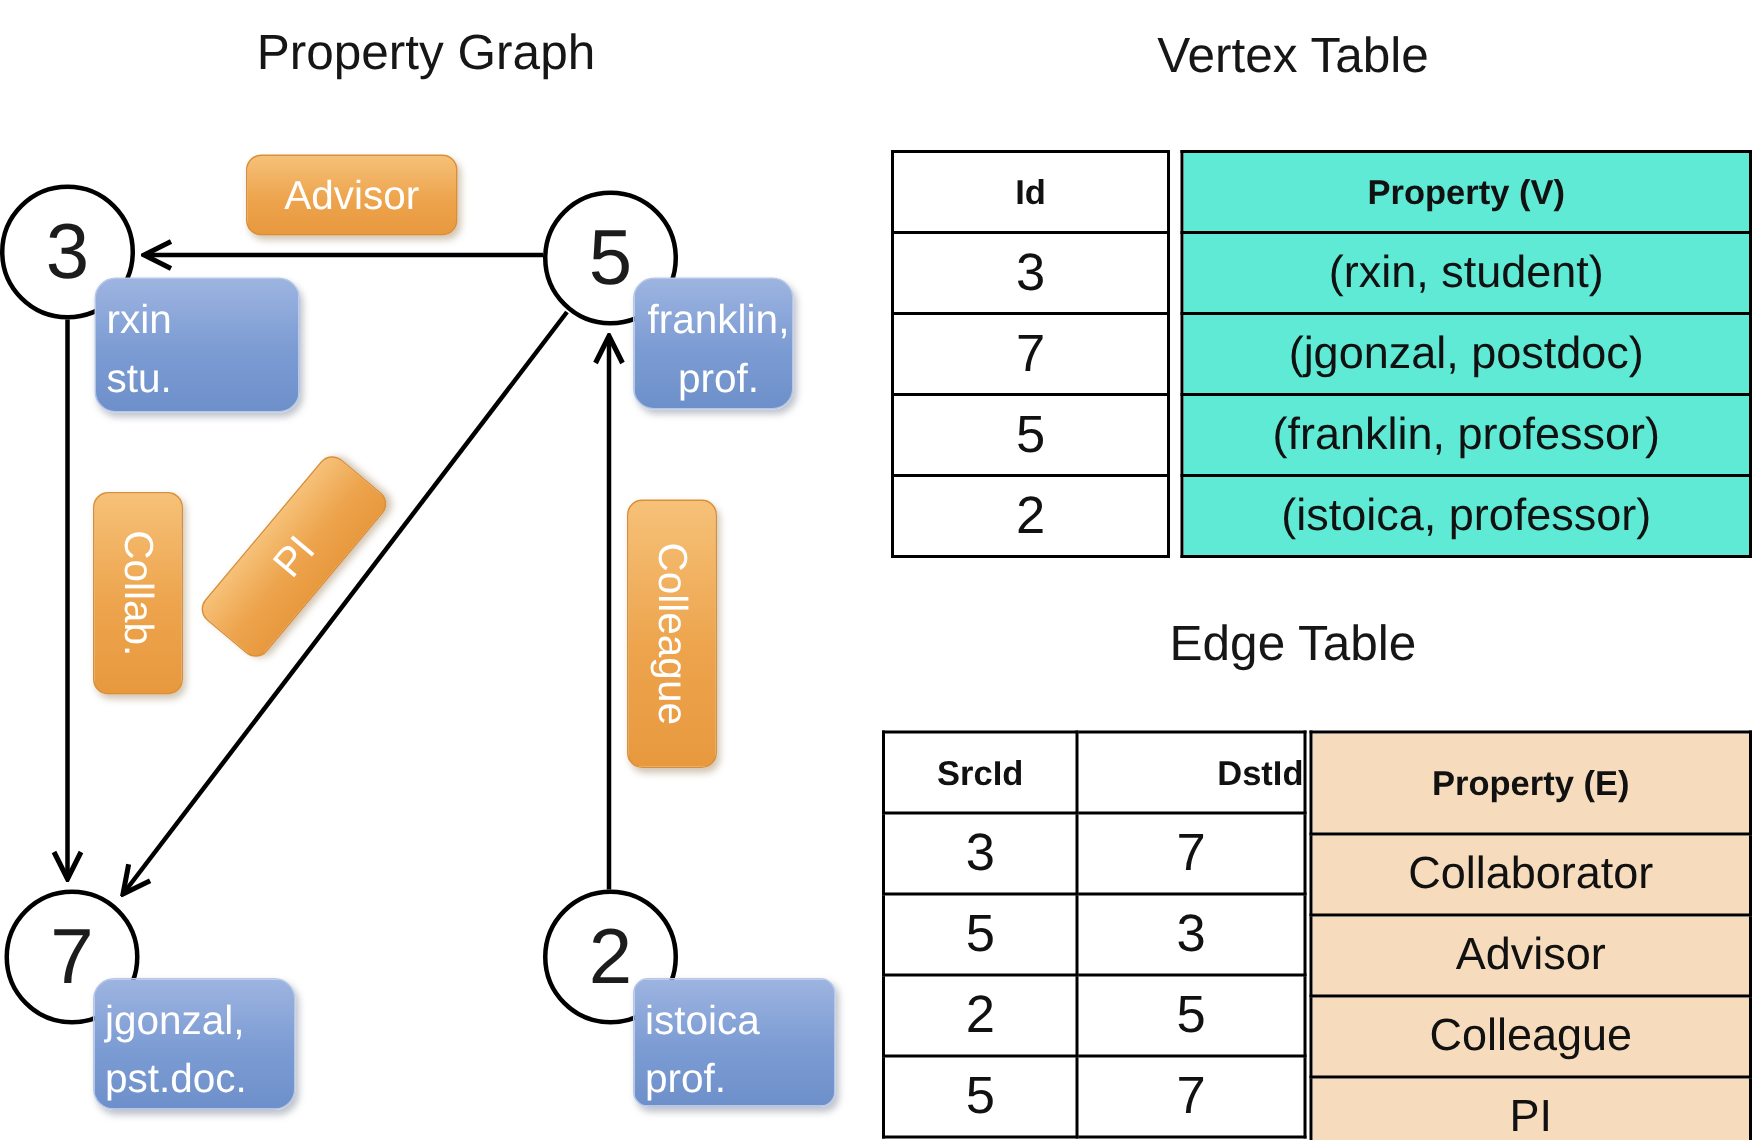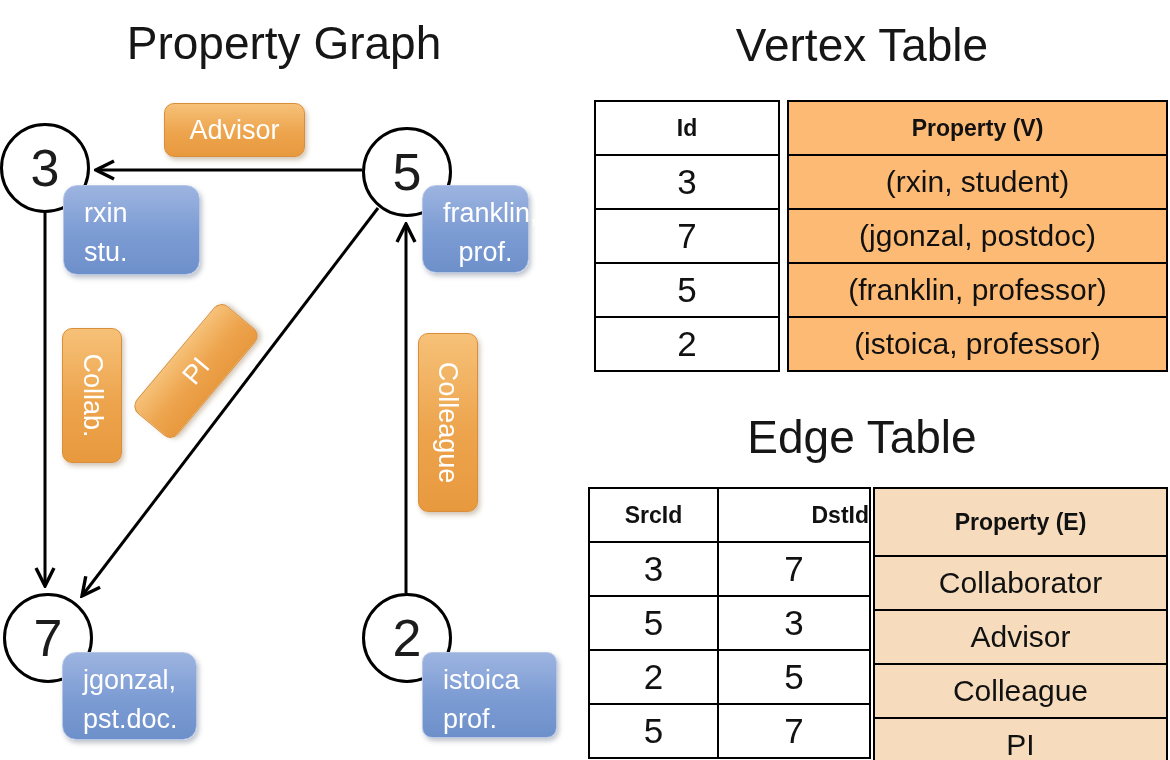--- a/index.html
+++ b/index.html
@@ -2,56 +2,56 @@
 <html><head>
 <meta charset="utf-8">
 <style>
   html,body{margin:0;padding:0;background:#fff;}
   #canvas{
     position:relative;width:1170px;height:760px;background:#fff;overflow:hidden;
     font-family:"Liberation Sans", sans-serif;color:#111;
   }
   .abs{position:absolute;}
   .title{
-    font-size:46px;color:#161616;text-align:center;letter-spacing:0px;
+    font-size:33px;color:#161616;text-align:center;letter-spacing:0px;
     font-weight:normal;white-space:nowrap;
   }
   
   .node{
     position:absolute;width:90px;height:90px;border:3.5px solid #000;border-radius:50%;
     background:#fff;display:flex;align-items:center;justify-content:center;
     font-size:52px;color:#1c1c1c;z-index:2;box-sizing:border-box;
   }
   
   .vbox{
     position:absolute;z-index:3;border-radius:14px;
     background:linear-gradient(180deg,#9db4e0 0%,#7b9bd3 55%,#6e90ca 100%);
     border:1.5px solid #b6c6e6;
     box-shadow:2px 3px 5px rgba(110,120,140,.45);
     color:#fff;font-size:27px;line-height:1.45;
-    padding:8px 0 0 20px;box-sizing:border-box;
+    padding:8px 0 0 7px;box-sizing:border-box;
   }
   
   .ebox{
     position:absolute;z-index:3;border-radius:10px;
     background:linear-gradient(180deg,#f6c178 0%,#eda44d 55%,#e8993e 100%);
     border:1px solid #d98f39;
     box-shadow:2px 3px 5px rgba(140,110,70,.4);
     color:#fff;font-size:27px;
     display:flex;align-items:center;justify-content:center;
     box-sizing:border-box;
   }
   .ebox .vert{transform:rotate(90deg);white-space:nowrap;}
   
   table{border-collapse:collapse;table-layout:fixed;}
   td,th{border:2px solid #000;text-align:center;vertical-align:middle;padding:0;overflow:hidden;}
   th{font-weight:bold;font-size:23px;}
   td{font-size:30px;}
   td.num{font-size:35px;}
-  .bluecell{background:#fdba74;}
+  .bluecell{background:#5eead4;}
   .tancell{background:#f6dcbd;}
   svg{position:absolute;left:0;top:0;z-index:1;}
 </style>
 </head>
 <body>
 
 <div id="canvas">
 
   <div class="abs title" style="left:0;top:16px;width:568px;">Property Graph</div>
   <div class="abs title" style="left:560px;top:18px;width:604px;">Vertex Table</div>

